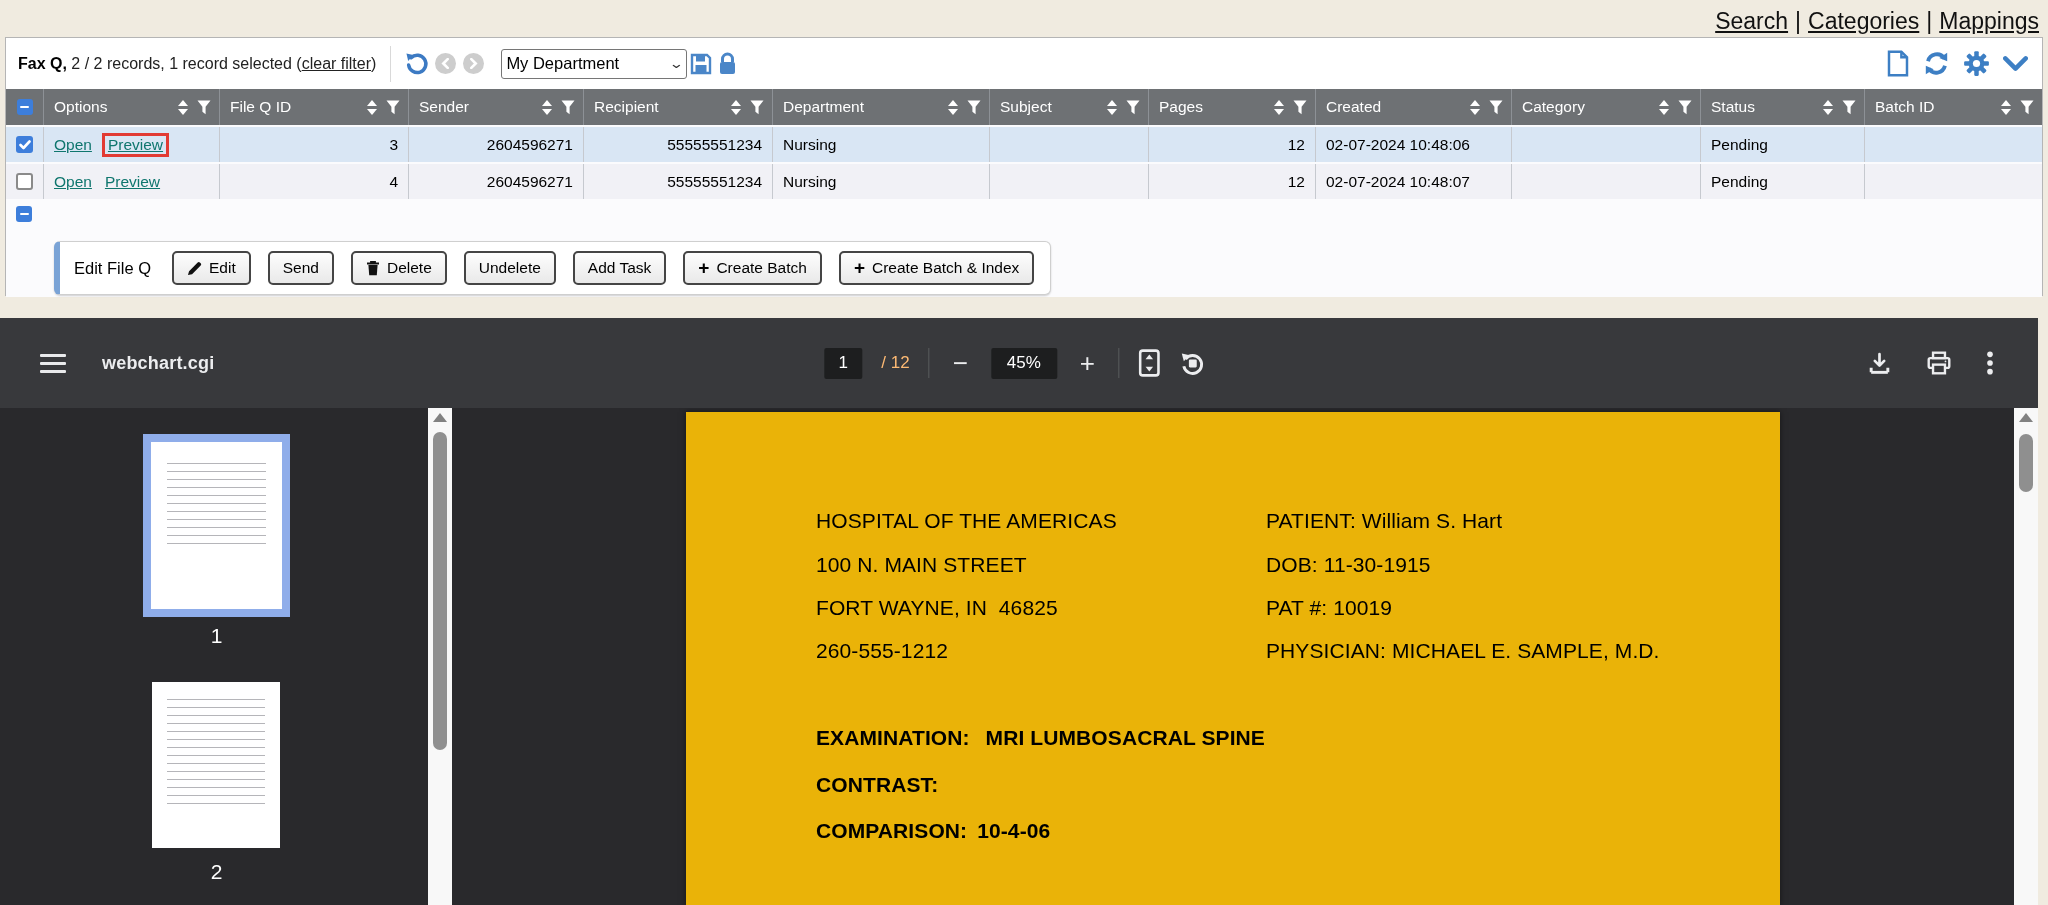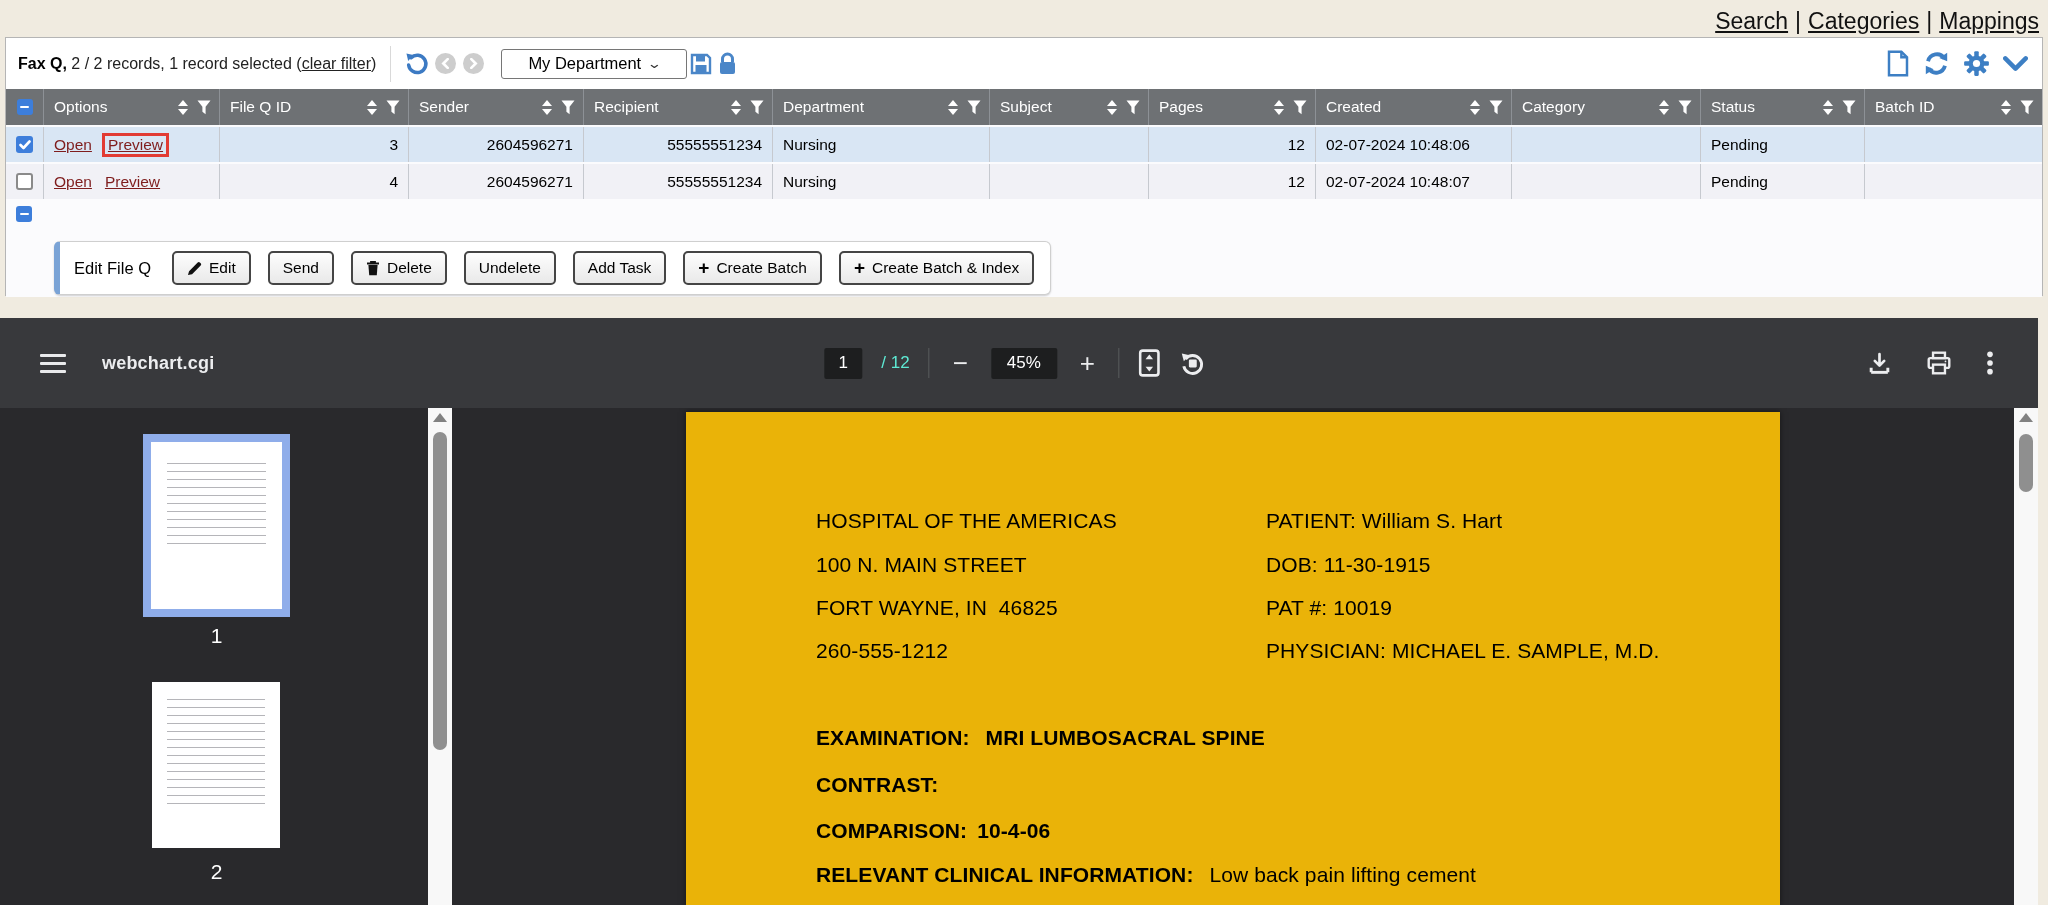--- a/index.html
+++ b/index.html
@@ -16,41 +16,41 @@
   .panel { position:absolute; left:5px; top:37px; width:2038px; height:259px; background:#fbfbfd; border:1px solid #b5b5b5; }
 
   .toolbar-row { position:relative; height:51px; background:#fff; display:flex; align-items:center; padding-left:12px; }
   .tb-summary { font-size:16px; color:#222; white-space:pre; }
   .tb-summary b { color:#000000; }
   .tb-summary .linky { text-decoration:underline; cursor:pointer; }
   .tb-sep { width:1px; height:36px; background:#d9d9d9; margin:0 10px 0 14px; }
   .icon-btn { display:flex; align-items:center; justify-content:center; cursor:pointer; border:none; background:none; padding:0; }
   .undo-btn { margin:0 6px 0 2px; }
   .nav-circle { width:21px; height:21px; border-radius:50%; background:#cdcdcd; display:flex; align-items:center; justify-content:center; margin-right:7px; }
-  .view-select { width:186px; height:30px; border:1px solid #767676; border-radius:3px; background:#fff; margin:0 2px 0 10px; display:flex; align-items:center; padding:0 26px; font-size:16.5px; color:#000; cursor:pointer; }
+  .view-select { width:186px; height:30px; border:1px solid #767676; border-radius:3px; background:#fff; margin:0 2px 0 10px; display:flex; align-items:center; padding:0 4px; font-size:16.5px; color:#000; cursor:pointer; }
   .view-select .chev { margin-left:auto; font-size:13px; color:#333; transform:scaleX(1.4); }
   .tb-right { position:absolute; right:14px; top:0; height:51px; display:flex; align-items:center; gap:13px; }
 
   
   .grid { display:grid; grid-template-columns:37px 176px 189px 175px 189px 217px 159px 167px 196px 189px 164px auto; }
   .thead { background:#6e7174; height:36px; }
   .th { display:flex; align-items:center; color:#fff; font-size:15.5px; padding:0 8px 0 10px; border-left:1px solid #8d9196; overflow:hidden; white-space:nowrap; }
   .th:first-child { border-left:none; justify-content:center; padding:0; }
   .th .sorter { margin-left:auto; display:flex; flex-direction:column; gap:3px; cursor:pointer; padding:2px; }
   .tri-up { width:0; height:0; border-left:5px solid transparent; border-right:5px solid transparent; border-bottom:6px solid #fff; }
   .tri-down { width:0; height:0; border-left:5px solid transparent; border-right:5px solid transparent; border-top:6px solid #fff; }
   .funnel { margin-left:7px; cursor:pointer; flex:0 0 auto; }
 
   .trow { height:37px; border-top:2px solid #fbfbfd; }
   .row-selected { background:#d9e6f4; }
   .row-plain { background:#f1f1f6; }
   .td { display:flex; align-items:center; font-size:15.5px; color:#000; padding:0 10px; border-left:1px solid #c6c9cf; overflow:hidden; white-space:nowrap; }
   .td:first-child { border-left:none; justify-content:center; padding:0; }
   .td.num { justify-content:flex-end; }
-  .td a { color:#7f1d1d; text-decoration:underline; cursor:pointer; }
+  .td a { color:#0f766e; text-decoration:underline; cursor:pointer; }
   .opt-links { gap:7px; }
   .preview-hl { border:3px solid #e23b33; padding:0 3px; margin-left:3px; }
 
   .checkbox { width:17px; height:17px; border-radius:3px; cursor:pointer; display:flex; align-items:center; justify-content:center; }
   .checkbox.checked { background:#3d7edb; }
   .checkbox.unchecked { background:#fff; border:2px solid #8a8a8a; }
   .minus-box { width:16px; height:16px; border-radius:3px; background:#3d7edb; display:flex; align-items:center; justify-content:center; cursor:pointer; }
   .minus-box::after { content:""; width:9px; height:2.5px; background:#fff; border-radius:1px; }
 
   
@@ -65,21 +65,21 @@
   .viewer { position:absolute; left:0; top:318px; width:2038px; height:661px; background:#29292c; }
   .pdf-toolbar { position:relative; height:90px; background:#38393c; display:flex; align-items:center; color:#ecedef; }
   .pdf-left { display:flex; align-items:center; gap:36px; padding-left:40px; }
   .hamburger { display:flex; flex-direction:column; gap:5px; cursor:pointer; }
   .hamburger span { width:26px; height:3px; background:#e9eaec; border-radius:1px; }
   .pdf-title { font-size:18px; font-weight:bold; letter-spacing:.2px; }
   .pdf-center { position:absolute; left:50%; top:0; height:90px; transform:translateX(-51%); display:flex; align-items:center; gap:19px; }
   .dark-box { background:#1d1e1f; color:#fff; font-size:17px; display:flex; align-items:center; justify-content:center; border-radius:2px; cursor:text; }
   .page-box { width:38px; height:31px; }
   .zoom-box { width:66px; height:31px; cursor:default; }
-  .page-total { font-size:17px; color:#5eead4; }
+  .page-total { font-size:17px; color:#fdba74; }
   .vdiv { width:1px; height:30px; background:#5a5c5e; }
   .zoom-minus,.zoom-plus { font-size:26px; color:#ecedef; cursor:pointer; line-height:20px; padding:0 4px; }
   .pdf-right { position:absolute; right:44px; top:0; height:90px; display:flex; align-items:center; gap:34px; }
 
   .pdf-body { position:relative; height:497px; overflow:hidden; }
   .thumbs { position:absolute; left:0; top:0; width:428px; height:497px; background:#29292c; }
   .thumb1 { position:absolute; left:143px; top:26px; width:147px; height:183px; background:#8fadea; padding:8px; cursor:pointer; }
   .thumb1 .pg, .thumb2 { background:#fff; width:100%; height:100%; position:relative; }
   .thumb2 { position:absolute; left:152px; top:274px; width:128px; height:166px; cursor:pointer; }
   .mini-lines { position:absolute; left:12%; right:12%; top:10%; height:55%; background:repeating-linear-gradient(#fff 0px, #fff 4px, #a8a8ad 4px, #a8a8ad 5.5px, #fff 5.5px, #fff 8px); opacity:.85; }
@@ -479,21 +479,20 @@
         <div class="doc-line" style="left:130px; top:227px;">260-555-1212</div>
 
         <div class="doc-line" style="left:580px; top:97px;">PATIENT: William S. Hart</div>
         <div class="doc-line" style="left:580px; top:141px;">DOB: 11-30-1915</div>
         <div class="doc-line" style="left:580px; top:184px;">PAT #: 10019</div>
         <div class="doc-line" style="left:130px; top:314px;"><span class="bold">EXAMINATION:</span><span class="val bold"> MRI LUMBOSACRAL SPINE</span></div>
 
         <div class="doc-line" style="left:580px; top:227px;">PHYSICIAN: MICHAEL E. SAMPLE, M.D.</div>
         <div class="doc-line" style="left:130px; top:361px;"><span class="bold">CONTRAST:</span><span class="val"></span></div>
         <div class="doc-line" style="left:130px; top:407px;"><span class="bold">COMPARISON:</span><span class="val bold">10-4-06</span></div>
-        <div class="doc-line" style="left:130px; top:451px;"><span class="bold">RELEVANT CLINICAL INFORMATION:</span><span class="val"> Low back pain lifting cement</span></div>
       </div>
 
       <div class="sbar sbar-main">
         <span class="up"></span>
         <span class="knob knob-main"></span>
       </div>
 
     </div>
   </div>
 

